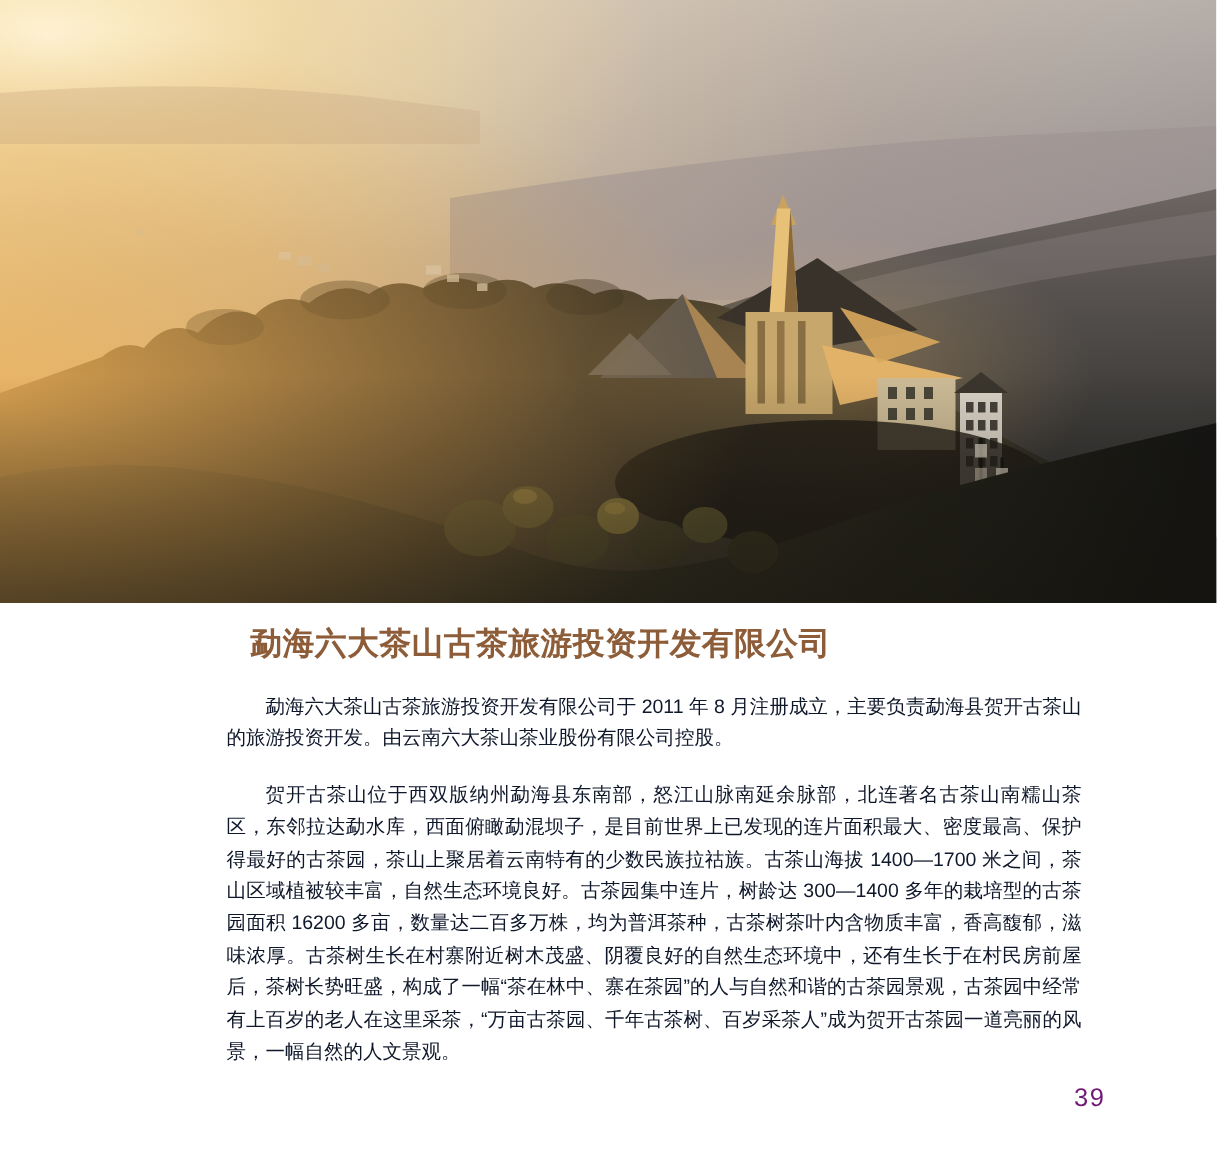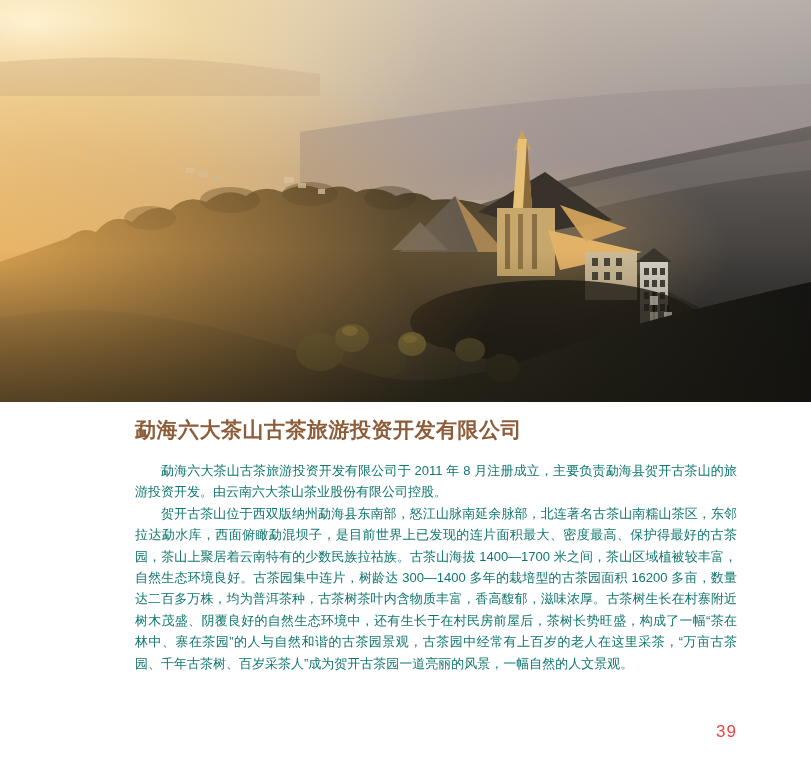--- a/index.html
+++ b/index.html
@@ -27,35 +27,36 @@
     width: 602px;
   }
   .title {
     padding-top: 15px;
     font-size: 21px;
     font-weight: bold;
     line-height: 26px;
     letter-spacing: 0.5px;
     color: #8d5c38;
     margin-bottom: 17px;
+    margin-left: 32px;
   }
   .body-text p {
     font-size: 13px;
     line-height: 21.4px;
-    color: #0f766e;
+    color: #0f172a;
     text-align: justify;
     text-indent: 2em;
-    margin: 0;
+    margin: 16px;
   }
   .page-number {
     position: absolute;
     right: 74px;
     top: 722px;
     font-size: 17px;
-    color: #ef4444;
+    color: #701a75;
     letter-spacing: 1px;
   }
 </style>
 </head>
 <body>
 
 <div class="page">
 
   <div class="photo">
     <svg width="811" height="402" viewBox="0 0 811 402" xmlns="http://www.w3.org/2000/svg">

